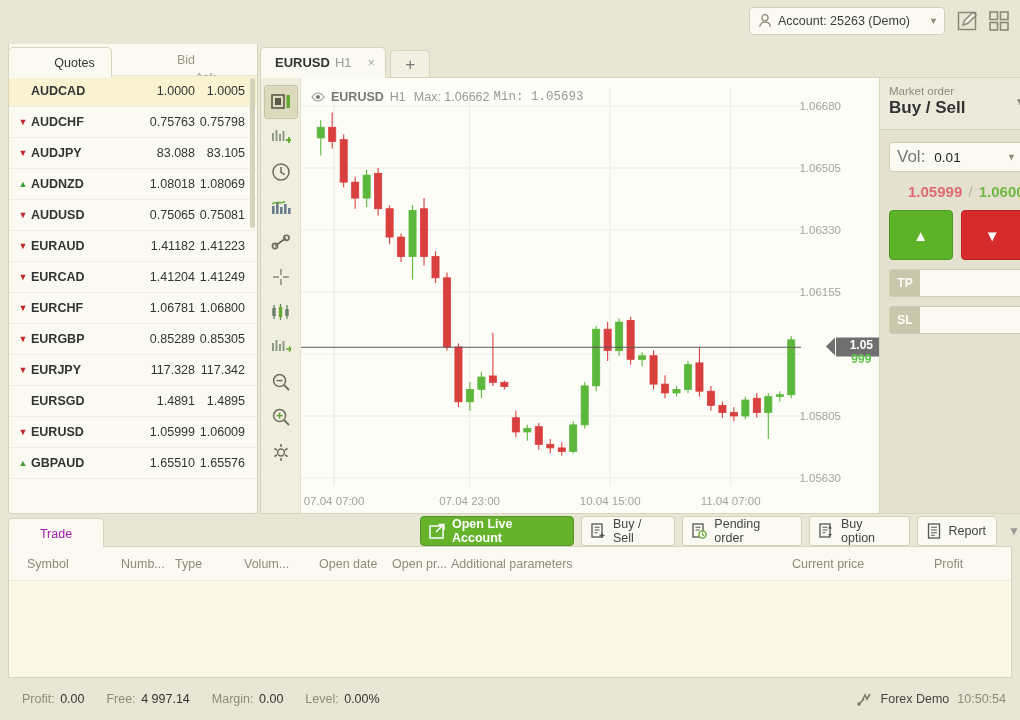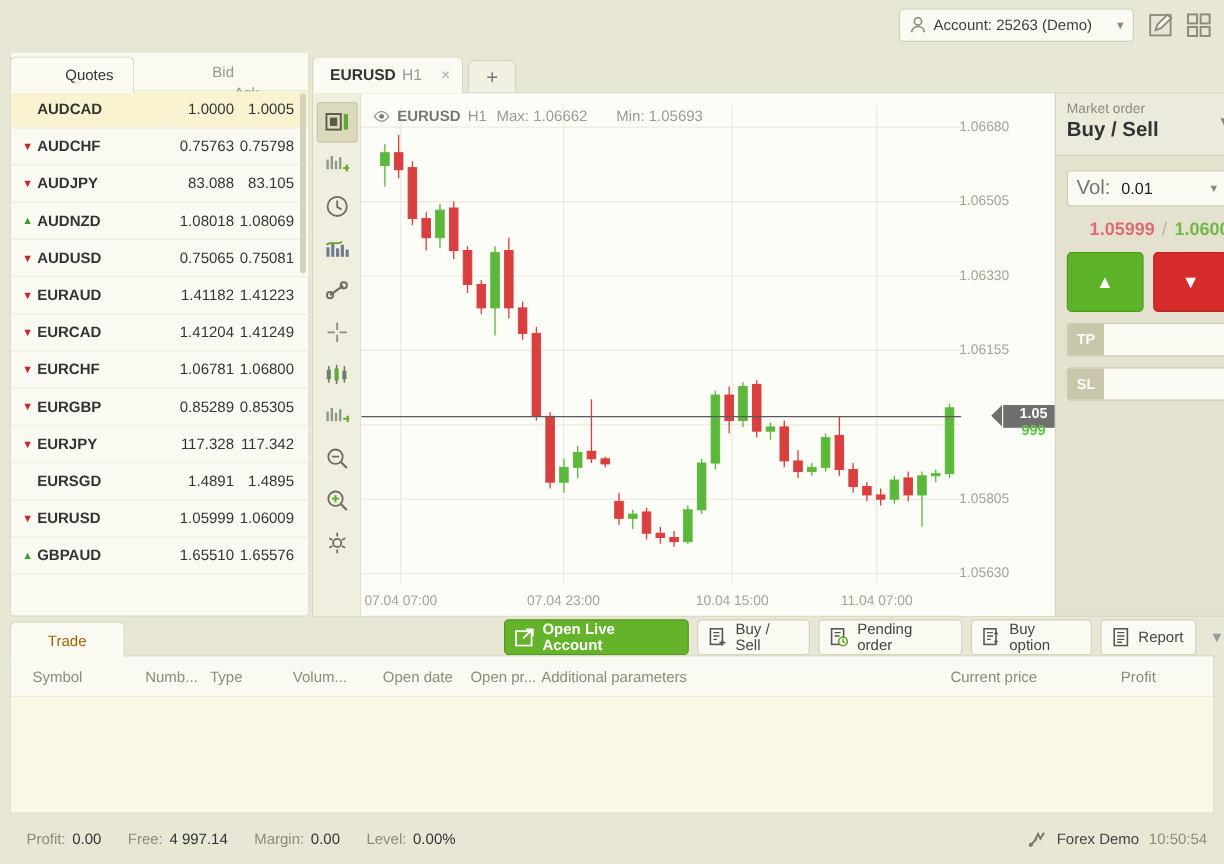--- a/index.html
+++ b/index.html
@@ -137,21 +137,21 @@
     background: #fdfdf8; overflow: hidden;
   }
   #chart-info {
     position: absolute; left: 10px; top: 12px; z-index: 5;
     font-size: 12.5px; color: #999; display: flex; align-items: center;
   }
   #chart-info .eye { margin-right: 6px; }
   #chart-info .sym { font-weight: bold; color: #777; }
   #chart-info .tf { margin-left: 6px; }
   #chart-info .mx { margin-left: 8px; }
-  #chart-info .mn { margin-left: 24px; }
+  #chart-info .mn { margin-left: 4px; font-family: Liberation Mono, monospace; }
   #price-axis {
     position: absolute; right: 0; top: 0; width: 78px; bottom: 0;
     background: #fdfdf8; z-index: 4;
   }
   .paxis-label {
     position: absolute; right: 38px; font-size: 11.5px; color: #a5a395;
     transform: translateY(-50%); white-space: nowrap;
   }
   #price-tag {
     position: absolute; right: 0; height: 19px;
@@ -230,21 +230,21 @@
   #toolbar-more { color: #999; font-size: 12px; padding-left: 4px; cursor: pointer; }
 
   
   #trade-tabs {
     position: absolute; left: 8px; top: 516px; width: 400px; height: 32px;
     display: flex; align-items: flex-end;
   }
   #trade-tab {
     width: 96px; height: 30px; line-height: 30px; text-align: center;
     background: #fbfaf2; border: 1px solid #d8d5be; border-bottom-color: #fbfaf2;
-    border-radius: 5px 5px 0 0; font-size: 12.5px; color: #a16207;
+    border-radius: 5px 5px 0 0; font-size: 12.5px; color: #a21caf;
     cursor: pointer; position: relative; z-index: 3;
   }
   #trade-panel {
     position: absolute; left: 8px; top: 546px; width: 1004px; height: 132px;
     background: #fbfaf2; border: 1px solid #d8d5be;
   }
   #trade-header {
     height: 34px; border-bottom: 1px solid #ece9da;
     position: relative; font-size: 12.5px; color: #8d8b7a;
   }

